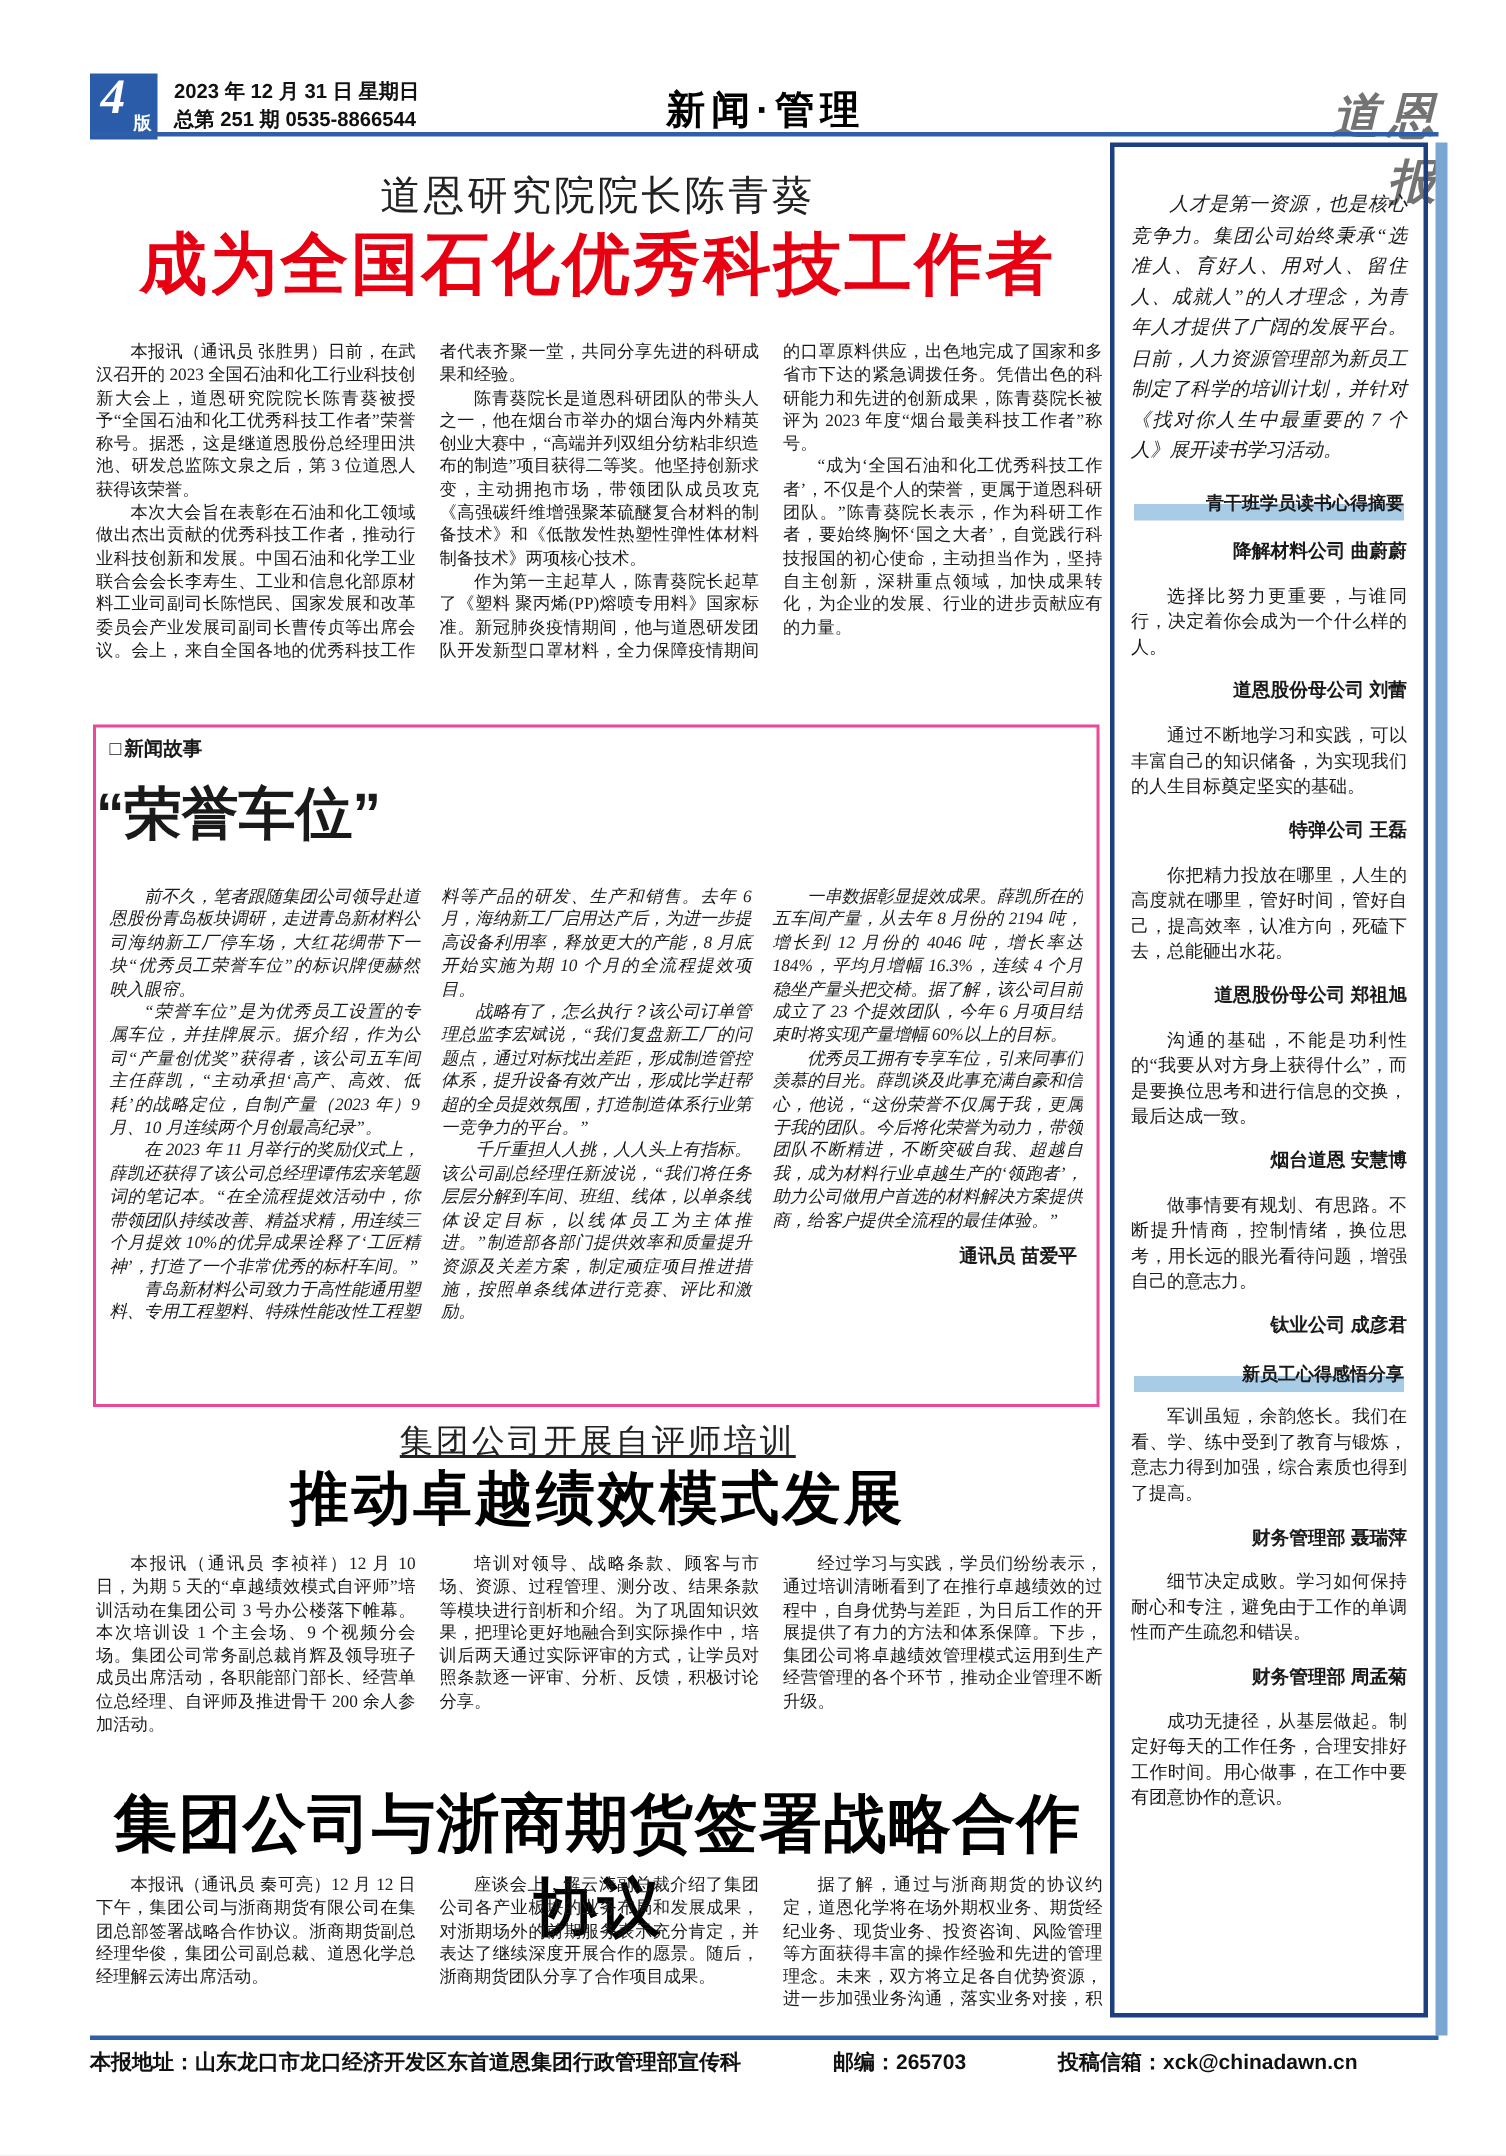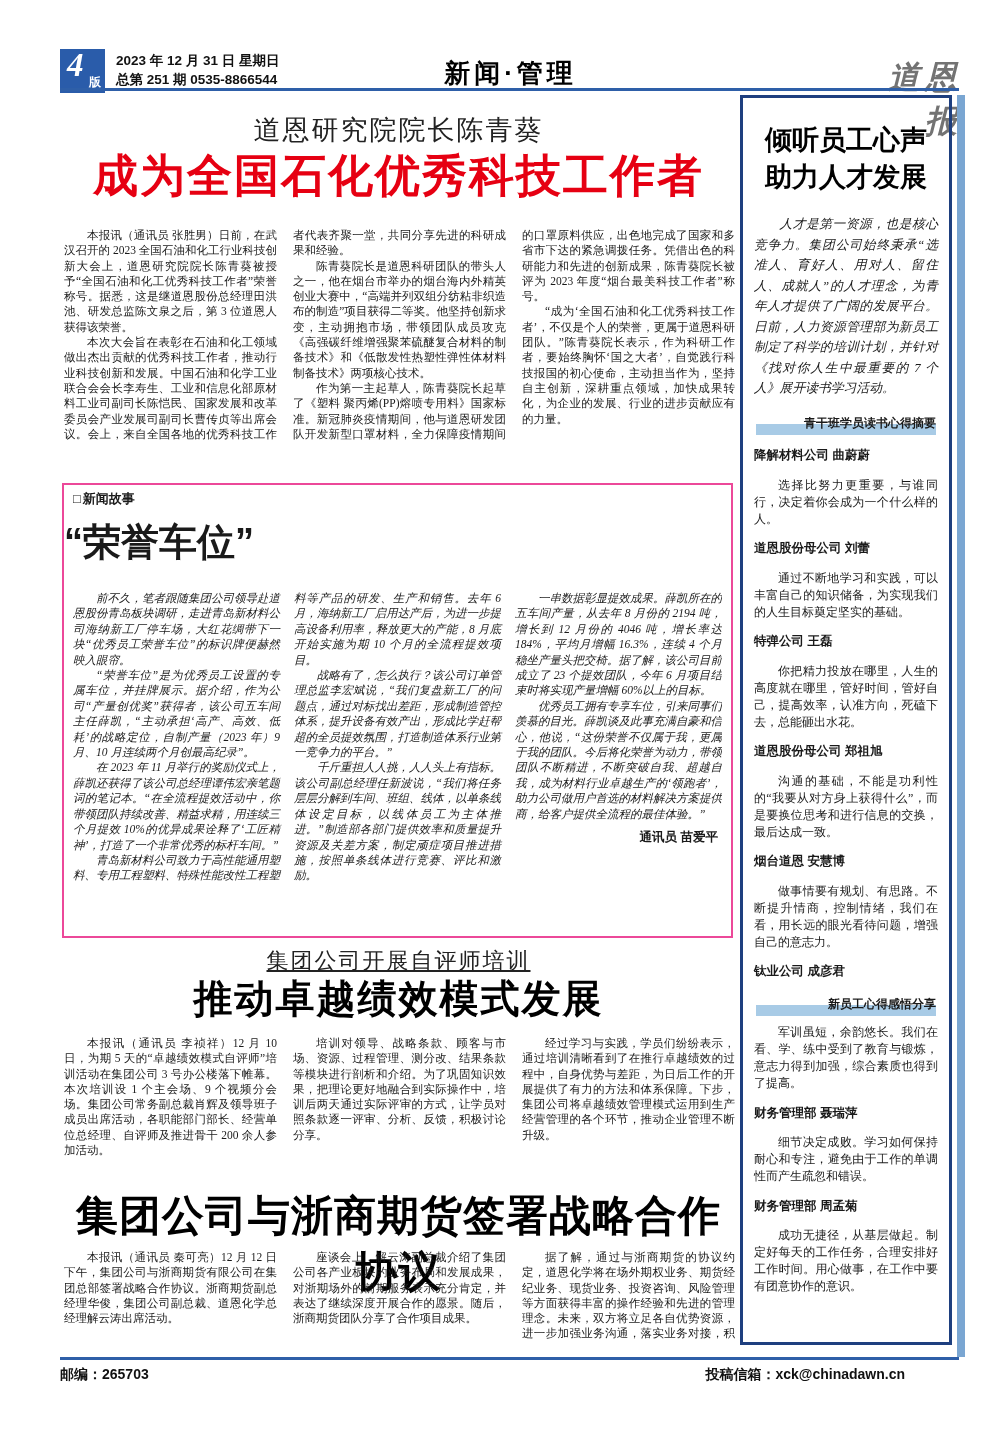--- a/index.html
+++ b/index.html
@@ -44,21 +44,21 @@
 
   .a3-headline { top:1188px; font-size:42px; letter-spacing:1px; }
   .a3-body { top:1250px; height:106px; font-size:11.5px; line-height:15.3px; }
 
   
   .sidebar { position:absolute; left:740px; top:95px; width:212px; height:1250px; border:3px solid #1e3f7f; box-sizing:border-box; padding:10px 11px; overflow:hidden; }
   .sb-title { margin-top:14px; text-align:center; font-size:27px; font-weight:900; line-height:37px; font-family:"Liberation Sans",sans-serif; color:#000; }
   .sb-intro { margin-top:18px; font-size:12.8px; line-height:20.5px; font-style:italic; text-align:justify; }
   .sb-section { margin:15px 2px 8px; text-align:right; font-size:12px; font-weight:900; font-family:"Liberation Sans",sans-serif; background:linear-gradient(180deg, rgba(0,0,0,0) 48%, #a8cbe6 48%); padding:1px 0 3px; }
   .sb-quotes { font-size:12px; line-height:17px; text-align:justify; }
-  .sb-quotes .quote-author { text-align:left; font-weight:bold; font-family:"Liberation Sans",sans-serif; text-indent:0; font-size:12.5px; }
+  .sb-quotes .quote-author { text-align:right; font-weight:bold; font-family:"Liberation Sans",sans-serif; text-indent:0; font-size:12.5px; }
 
   
   .footer-rule { position:absolute; left:60px; top:1357px; width:899px; height:3px; background:#2e5fa8; }
   .footer { position:absolute; left:60px; top:1366px; width:845px; display:flex; justify-content:space-between; font-size:14px; font-weight:bold; font-family:"Liberation Sans",sans-serif; color:#111; }
 </style>
 </head>
 <body>
 
 <div class="page">
 
@@ -103,48 +103,45 @@
     </div>
 
   <div class="headline a3-headline">集团公司与浙商期货签署战略合作协议</div>
   <div class="body-cols a3-body">
       <p class="para">本报讯（通讯员 秦可亮）12 月 12 日下午，集团公司与浙商期货有限公司在集团总部签署战略合作协议。浙商期货副总经理华俊，集团公司副总裁、道恩化学总经理解云涛出席活动。</p>
       <p class="para">座谈会上，解云涛副总裁介绍了集团公司各产业板块的业务布局和发展成果，对浙期场外的前期服务表示充分肯定，并表达了继续深度开展合作的愿景。随后，浙商期货团队分享了合作项目成果。</p>
       <p class="para">据了解，通过与浙商期货的协议约定，道恩化学将在场外期权业务、期货经纪业务、现货业务、投资咨询、风险管理等方面获得丰富的操作经验和先进的管理理念。未来，双方将立足各自优势资源，进一步加强业务沟通，落实业务对接，积极探索全方位战略合作模式，实现合作共赢。</p>
     </div>
 
   <div class="sidebar">
-    <div class="sb-title">
-      <div>倾听员工心声</div>
-      <div>助力人才发展</div>
-    </div>
     <p class="sb-intro para">人才是第一资源，也是核心竞争力。集团公司始终秉承“选准人、育好人、用对人、留住人、成就人”的人才理念，为青年人才提供了广阔的发展平台。日前，人力资源管理部为新员工制定了科学的培训计划，并针对《找对你人生中最重要的 7 个人》展开读书学习活动。</p>
     <div class="sb-section">青干班学员读书心得摘要</div>
     <div class="sb-quotes">
         <p class="quote-author">降解材料公司 曲蔚蔚</p>
         <p class="para quote-text">选择比努力更重要，与谁同行，决定着你会成为一个什么样的人。</p>
         <p class="quote-author">道恩股份母公司 刘蕾</p>
         <p class="para quote-text">通过不断地学习和实践，可以丰富自己的知识储备，为实现我们的人生目标奠定坚实的基础。</p>
         <p class="quote-author">特弹公司 王磊</p>
         <p class="para quote-text">你把精力投放在哪里，人生的高度就在哪里，管好时间，管好自己，提高效率，认准方向，死磕下去，总能砸出水花。</p>
         <p class="quote-author">道恩股份母公司 郑祖旭</p>
         <p class="para quote-text">沟通的基础，不能是功利性的“我要从对方身上获得什么”，而是要换位思考和进行信息的交换，最后达成一致。</p>
         <p class="quote-author">烟台道恩 安慧博</p>
-        <p class="para quote-text">做事情要有规划、有思路。不断提升情商，控制情绪，我们在看，用长远的眼光看待问题，增强自己的意志力。</p>
+        <p class="para quote-text">做事情要有规划、有思路。不断提升情商，控制情绪，换位思考，用长远的眼光看待问题，增强自己的意志力。</p>
         <p class="quote-author">钛业公司 成彦君</p>
       </div>
     <div class="sb-section">新员工心得感悟分享</div>
     <div class="sb-quotes">
         <p class="para quote-text">军训虽短，余韵悠长。我们在看、学、练中受到了教育与锻炼，意志力得到加强，综合素质也得到了提高。</p>
         <p class="quote-author">财务管理部 聂瑞萍</p>
         <p class="para quote-text">细节决定成败。学习如何保持耐心和专注，避免由于工作的单调性而产生疏忽和错误。</p>
         <p class="quote-author">财务管理部 周孟菊</p>
         <p class="para quote-text">成功无捷径，从基层做起。制定好每天的工作任务，合理安排好工作时间。用心做事，在工作中要有团意协作的意识。</p>
       </div>
   </div>
 
   <div class="footer-rule"></div>
   <div class="footer">
+    <span>本报地址：山东龙口市龙口经济开发区东首道恩集团行政管理部宣传科</span>
     <span>邮编：265703</span>
     <span>投稿信箱：xck@chinadawn.cn</span>
   </div>
 
 </div>
 
 </body></html>

